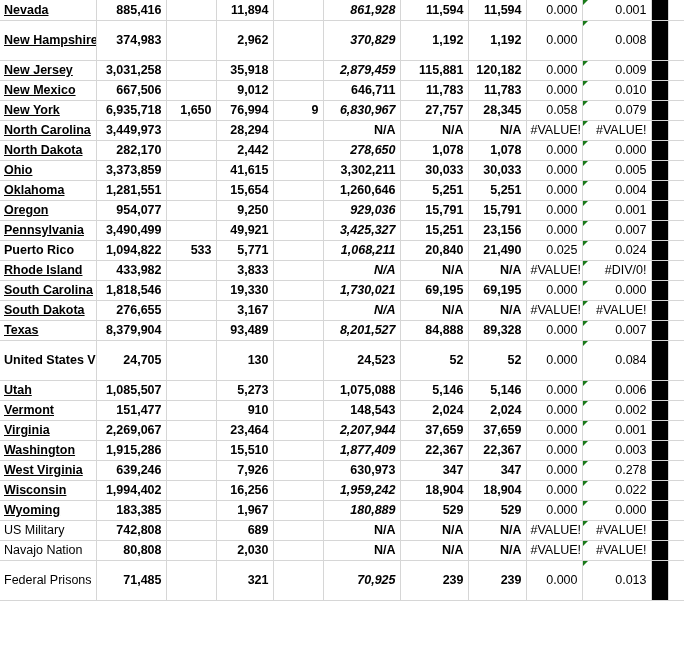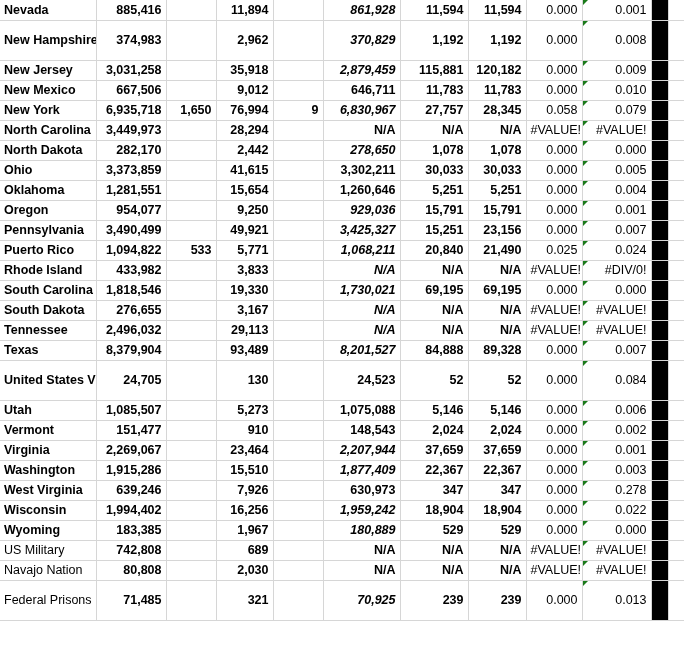--- a/index.html
+++ b/index.html
@@ -51,20 +51,21 @@
   col.c-tail   { width: 16px; }
 
   
   .name {
     text-align: left;
     font-weight: bold;
     white-space: normal;
     line-height: 1.12;
   }
   .name.link {
+    text-decoration: underline;
   }
   .name.plain {
     font-weight: normal;
     text-decoration: none;
   }
   .num {
     text-align: right;
     font-weight: bold;
   }
   .num.ital {
@@ -321,34 +322,20 @@
           <td class="num"></td>
           <td class="num ital">N/A</td>
           <td class="num">N/A</td>
           <td class="num">N/A</td>
           <td class="num reg">#VALUE!</td>
           <td class="num reg flagcell">#VALUE!</td>
           <td class="blackcol"></td>
           <td class="tailcol"></td>
         </tr>
         <tr style="height: 20px;">
-          <td class="name link">Tennessee</td>
-          <td class="num">2,496,032</td>
-          <td class="num"></td>
-          <td class="num">29,113</td>
-          <td class="num"></td>
-          <td class="num ital">N/A</td>
-          <td class="num">N/A</td>
-          <td class="num">N/A</td>
-          <td class="num reg">#VALUE!</td>
-          <td class="num reg flagcell">#VALUE!</td>
-          <td class="blackcol"></td>
-          <td class="tailcol"></td>
-        </tr>
-        <tr style="height: 20px;">
           <td class="name link">Texas</td>
           <td class="num">8,379,904</td>
           <td class="num"></td>
           <td class="num">93,489</td>
           <td class="num"></td>
           <td class="num ital">8,201,527</td>
           <td class="num">84,888</td>
           <td class="num">89,328</td>
           <td class="num reg">0.000</td>
           <td class="num reg flagcell">0.007</td>

